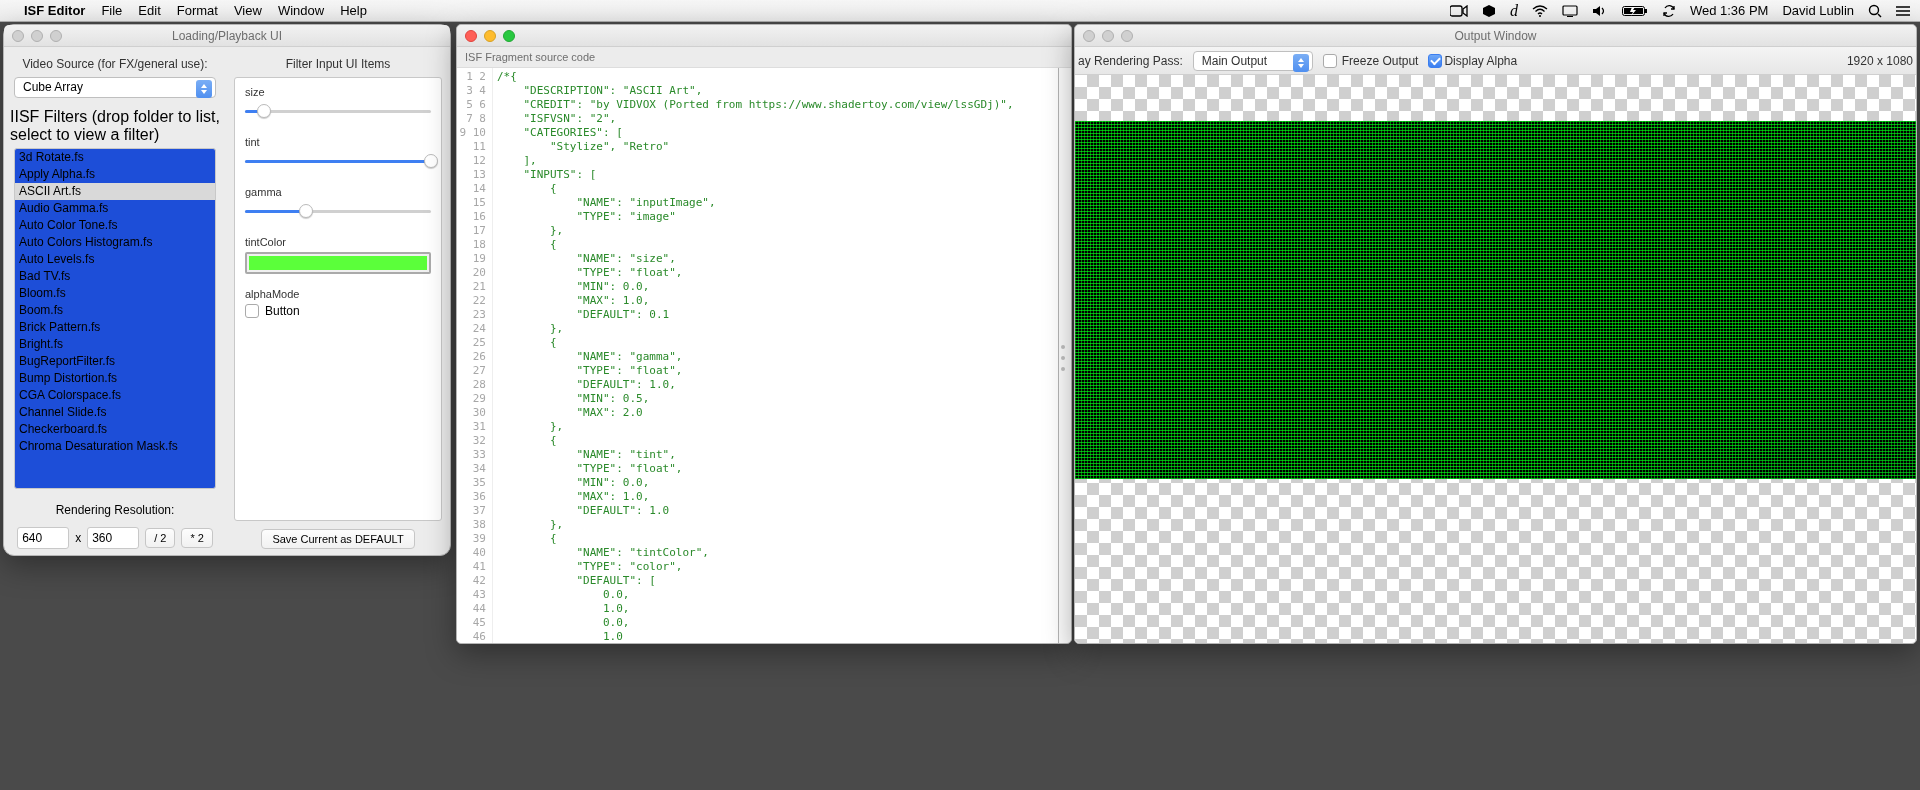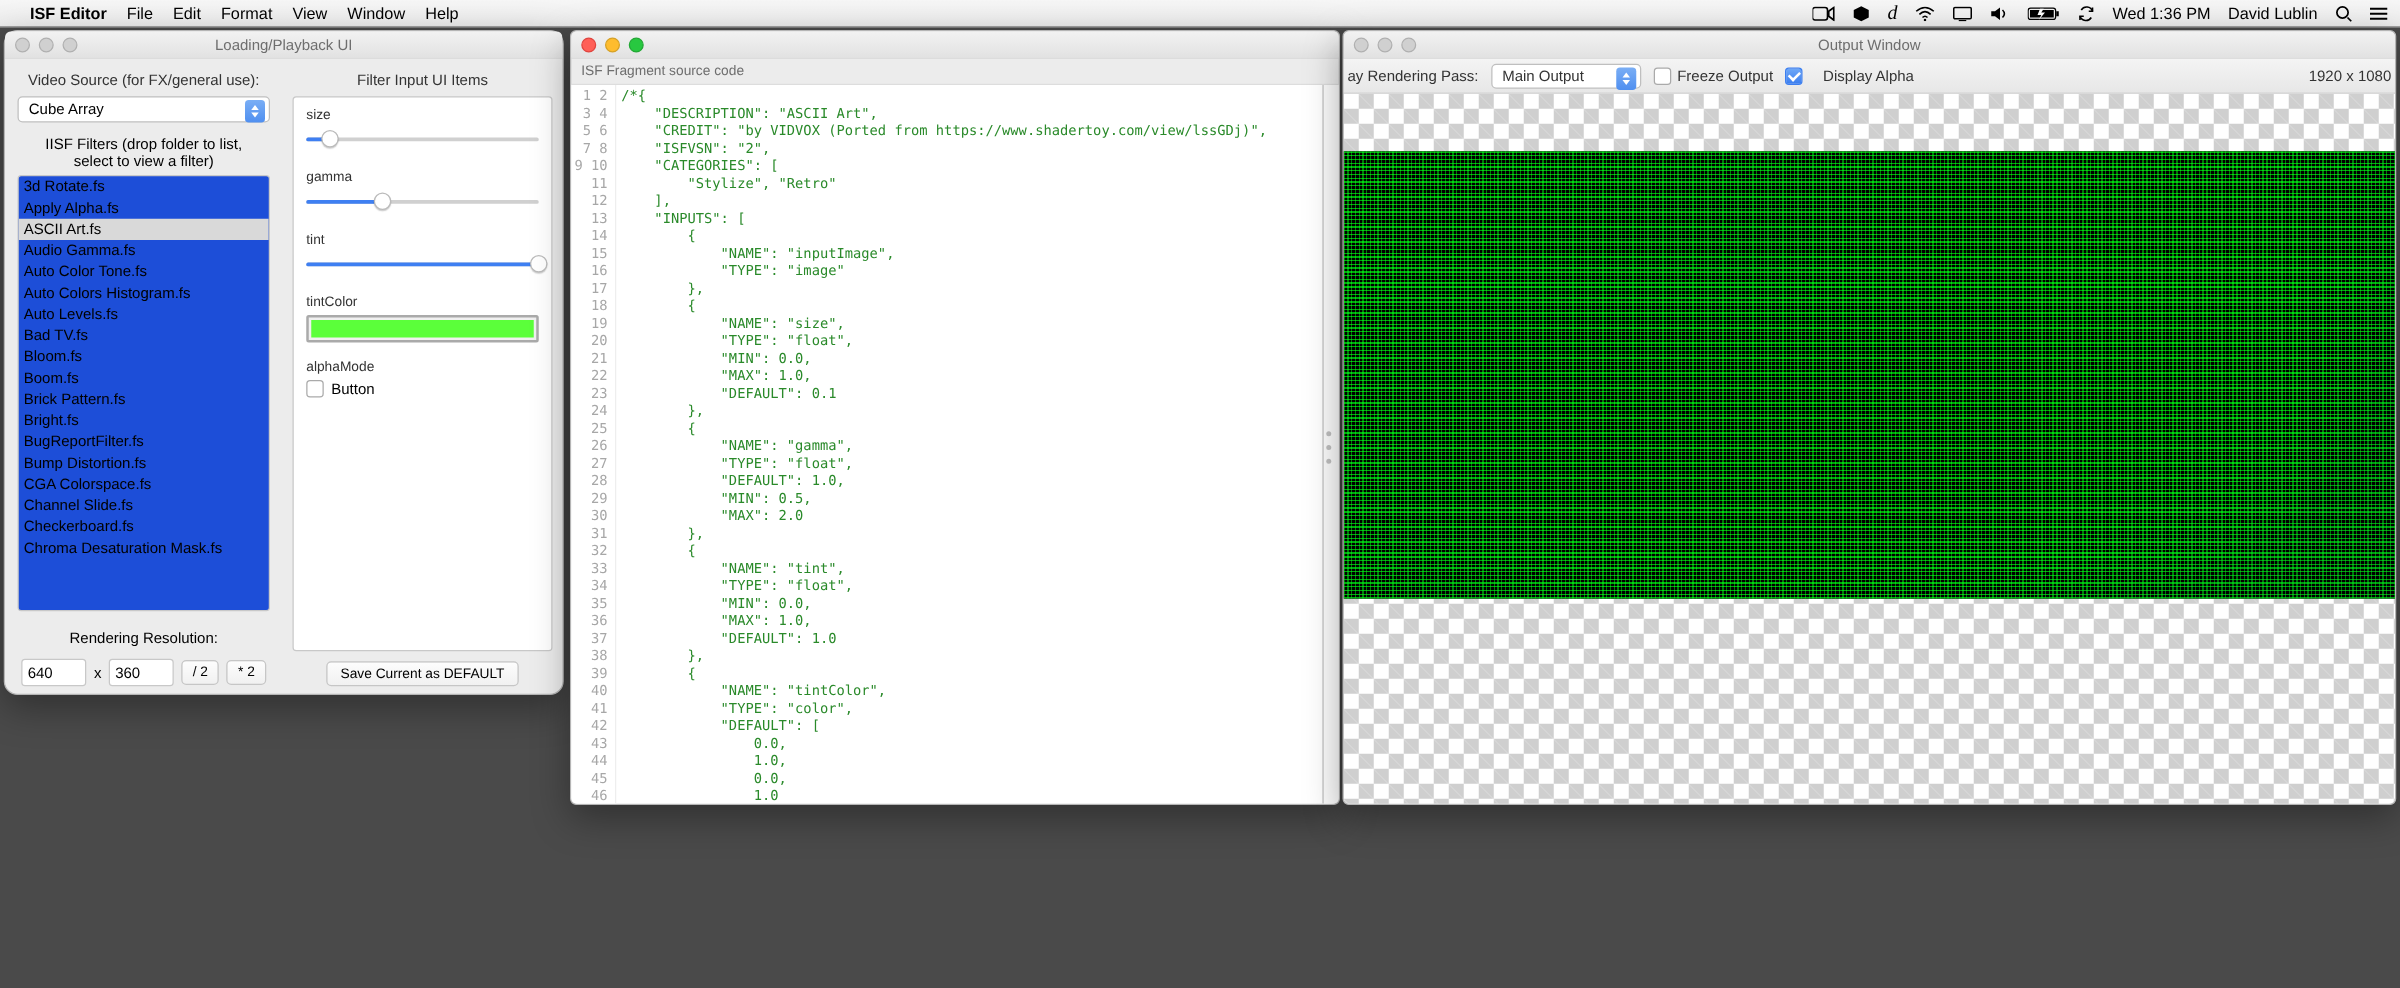--- a/index.html
+++ b/index.html
@@ -71,21 +71,21 @@
     content:""; position:absolute; right:6px; top:3px; width:14px; height:14px;
     background: none;
   }
   .select .updown{
     position:absolute; right:3px; top:2px; width:16px; height:18px;
     background:linear-gradient(#7aaef5,#4f8ff0); border-radius:3px;
     display:flex; flex-direction:column; align-items:center; justify-content:center;
   }
   .select .updown::before{content:"";border-left:3px solid transparent;border-right:3px solid transparent;border-bottom:4px solid #fff;margin-bottom:2px;}
   .select .updown::after{content:"";border-left:3px solid transparent;border-right:3px solid transparent;border-top:4px solid #fff;}
-  .filters-caption{text-align:center;font-size:12px;margin:4px 0;}
+  .filters-caption{font-size:16px;margin:4px 0;}
   .filter-list{
     border:1px solid #c8c8c8;background:#1d4ed8;border-radius:3px;
     height:368px;overflow:hidden;font-size:12px;margin:0 4px;
   }
   .filter-list .row{padding:1px 4px;line-height:15px;white-space:nowrap;}
   .filter-list .row.selected{background:#d9d9d9;}
   .btn{
     background:linear-gradient(#fdfdfd,#f1f1f1);
     border:1px solid #c6c6c6;border-radius:4px;
     padding:3px 10px;font-size:11px;cursor:default;
@@ -296,33 +296,33 @@
       <div class="param-panel">
         <div class="param-block">
           <div class="param-label">size</div>
           <div class="slider">
             <div class="track"></div>
               <div class="fill" style="width:10%"></div>
               <div class="knob" style="left:10%"></div>
           </div>
         </div>
         <div class="param-block">
+          <div class="param-label">tint</div>
+          <div class="slider">
+            <div class="track"></div>
+              <div class="fill" style="width:100%"></div>
+              <div class="knob" style="left:100%"></div>
+          </div>
+        </div>
+        <div class="param-block">
           <div class="param-label">gamma</div>
           <div class="slider">
             <div class="track"></div>
               <div class="fill" style="width:33%"></div>
               <div class="knob" style="left:33%"></div>
-          </div>
-        </div>
-        <div class="param-block">
-          <div class="param-label">tint</div>
-          <div class="slider">
-            <div class="track"></div>
-              <div class="fill" style="width:100%"></div>
-              <div class="knob" style="left:100%"></div>
           </div>
         </div>
         <div class="param-block">
           <div class="param-label">tintColor</div>
           <div class="color-well">
             <div class="color-swatch"></div>
           </div>
         </div>
         <div class="param-block">
           <div class="param-label">alphaMode</div>
@@ -473,21 +473,21 @@
   <div class="output-toolbar">
     <span>ay Rendering Pass:</span>
     <div class="select" style="width:120px">
       <span>Main Output</span>
       <span class="updown"></span>
     </div>
     <div style="display:flex;align-items:center;gap:5px">
       <div class="check"></div>
       <span>Freeze Output</span>
     </div>
-    <div style="display:flex;align-items:flex-end;gap:16px">
+    <div style="display:flex;align-items:flex-end;gap:2px">
       <div class="check checked"></div>
       <span>Display Alpha</span>
     </div>
     <span class="spacer"></span>
     <span class="dim-label">1920 x 1080</span>
   </div>
   <div class="output-view">
     <div class="render-area">
       <div class="ascii-fill"></div>
     </div>

